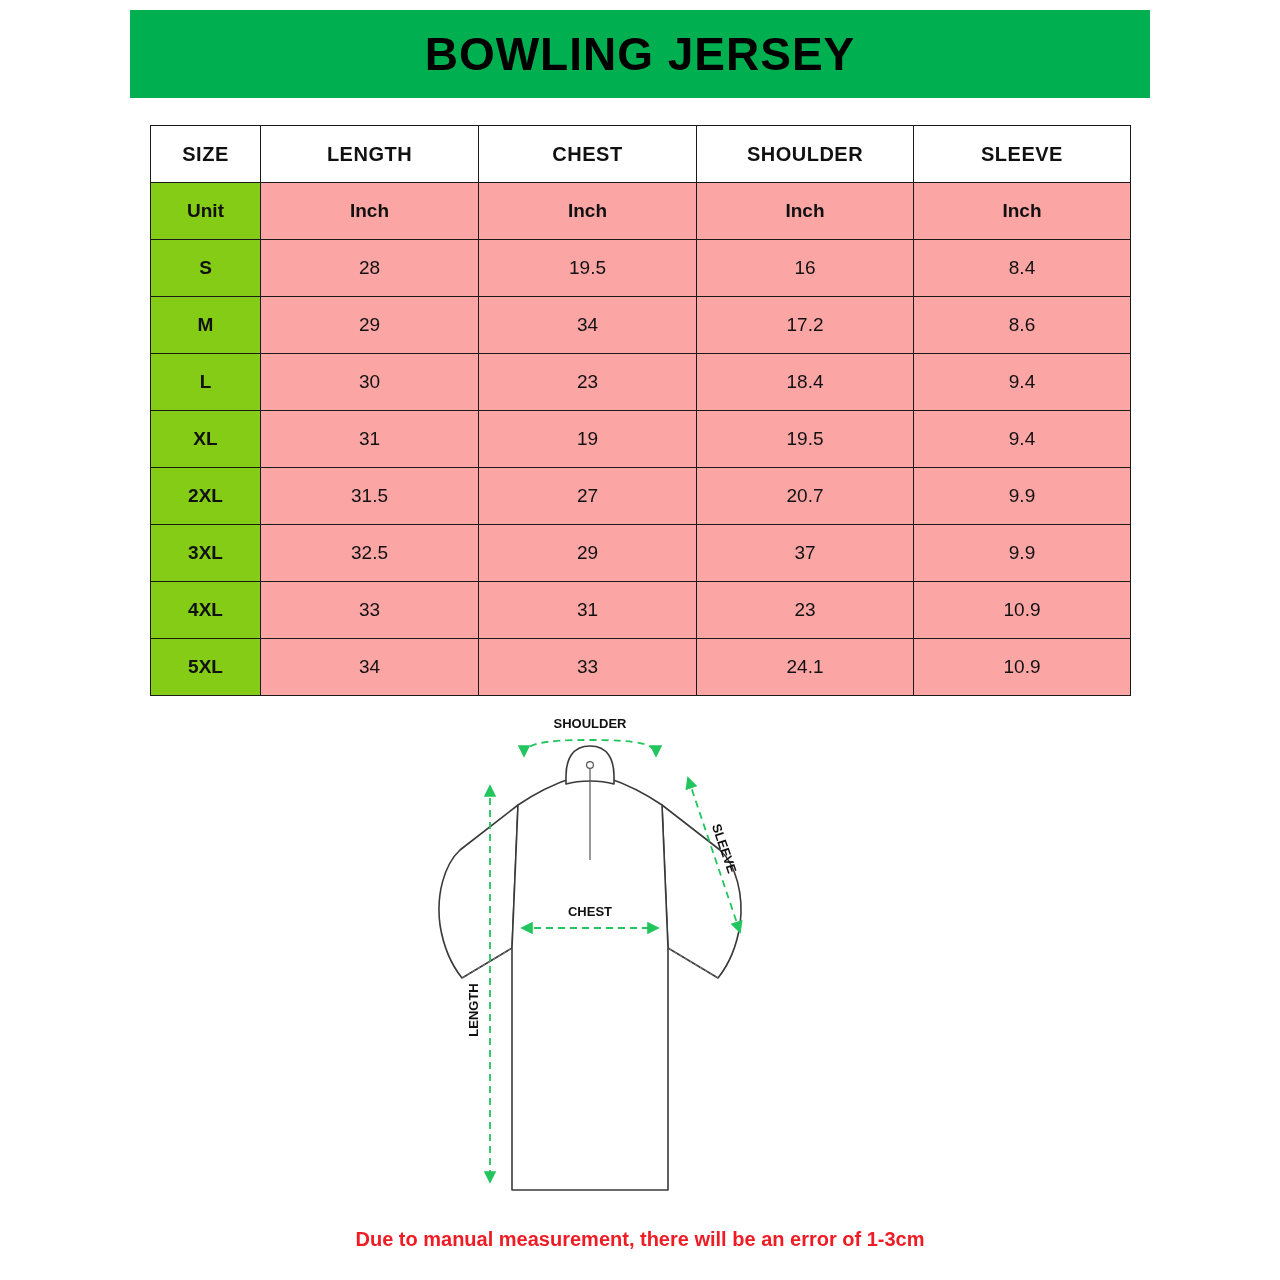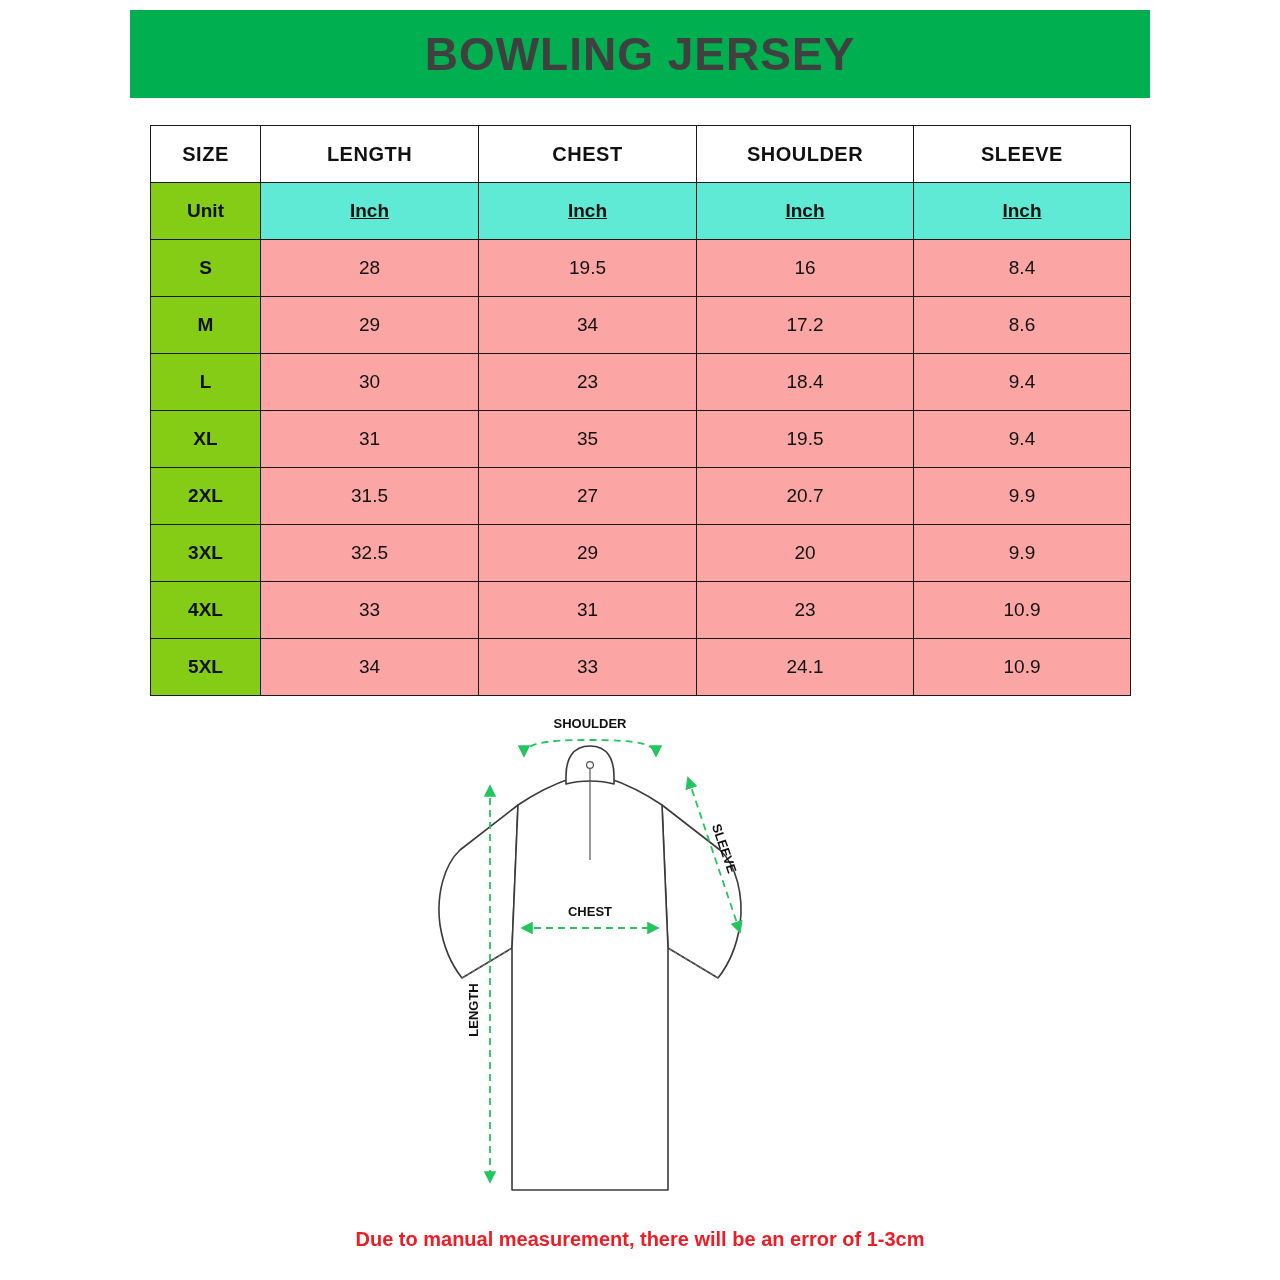--- a/index.html
+++ b/index.html
@@ -24,21 +24,21 @@
     left: 130px;
     top: 10px;
     width: 1020px;
     height: 88px;
     background: #00b050;
     display: flex;
     align-items: center;
     justify-content: center;
   }
   .banner-title {
-    color: #404040;
+    color: #000000;
     font-size: 46px;
     font-weight: bold;
     letter-spacing: 1px;
     line-height: 1;
   }
 
   
   .table-wrap {
     position: absolute;
     left: 150px;
@@ -79,21 +79,21 @@
   }
   td.size-cell {
     font-weight: bold;
     font-size: 20px;
   }
   td.val-cell {
     font-weight: normal;
     font-size: 20px;
     background: #fca5a5;
   }
-  tr.unit-row td.val-cell { background: #5eead4; text-decoration: underline; }
+  tr.unit-row td.val-cell { background: #fca5a5; }
   td.size-cell { background: #84cc16; }
 
   
   .diagram {
     position: absolute;
     left: 400px;
     top: 710px;
     width: 480px;
     height: 500px;
   }
@@ -164,36 +164,36 @@
         <tr>
           <td class="size-cell">L</td>
           <td class="val-cell">30</td>
           <td class="val-cell">23</td>
           <td class="val-cell">18.4</td>
           <td class="val-cell">9.4</td>
         </tr>
         <tr>
           <td class="size-cell">XL</td>
           <td class="val-cell">31</td>
-          <td class="val-cell">35</td>
+          <td class="val-cell">19</td>
           <td class="val-cell">19.5</td>
           <td class="val-cell">9.4</td>
         </tr>
         <tr>
           <td class="size-cell">2XL</td>
           <td class="val-cell">31.5</td>
           <td class="val-cell">27</td>
           <td class="val-cell">20.7</td>
           <td class="val-cell">9.9</td>
         </tr>
         <tr>
           <td class="size-cell">3XL</td>
           <td class="val-cell">32.5</td>
           <td class="val-cell">29</td>
-          <td class="val-cell">20</td>
+          <td class="val-cell">37</td>
           <td class="val-cell">9.9</td>
         </tr>
         <tr>
           <td class="size-cell">4XL</td>
           <td class="val-cell">33</td>
           <td class="val-cell">31</td>
           <td class="val-cell">23</td>
           <td class="val-cell">10.9</td>
         </tr>
         <tr>

